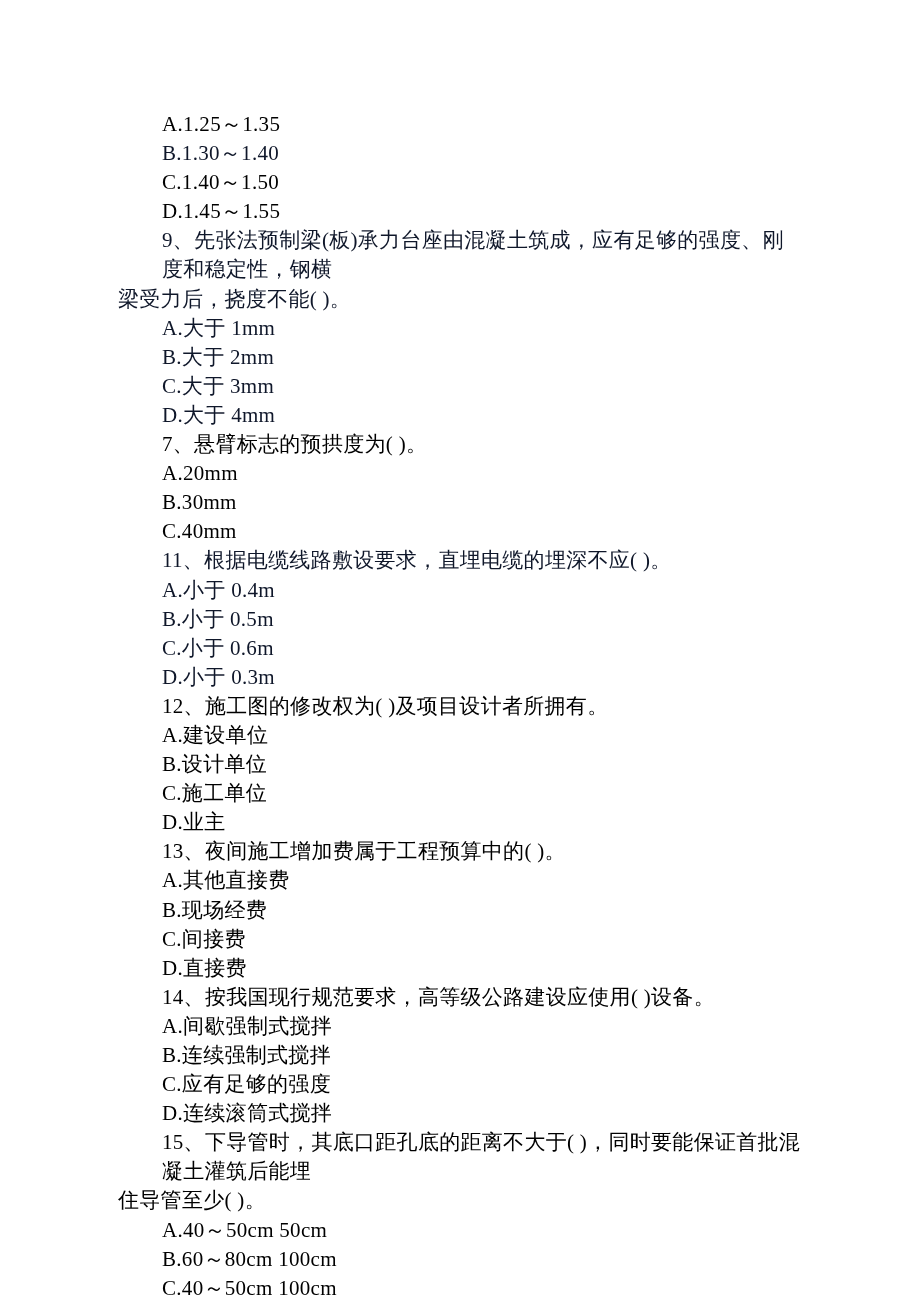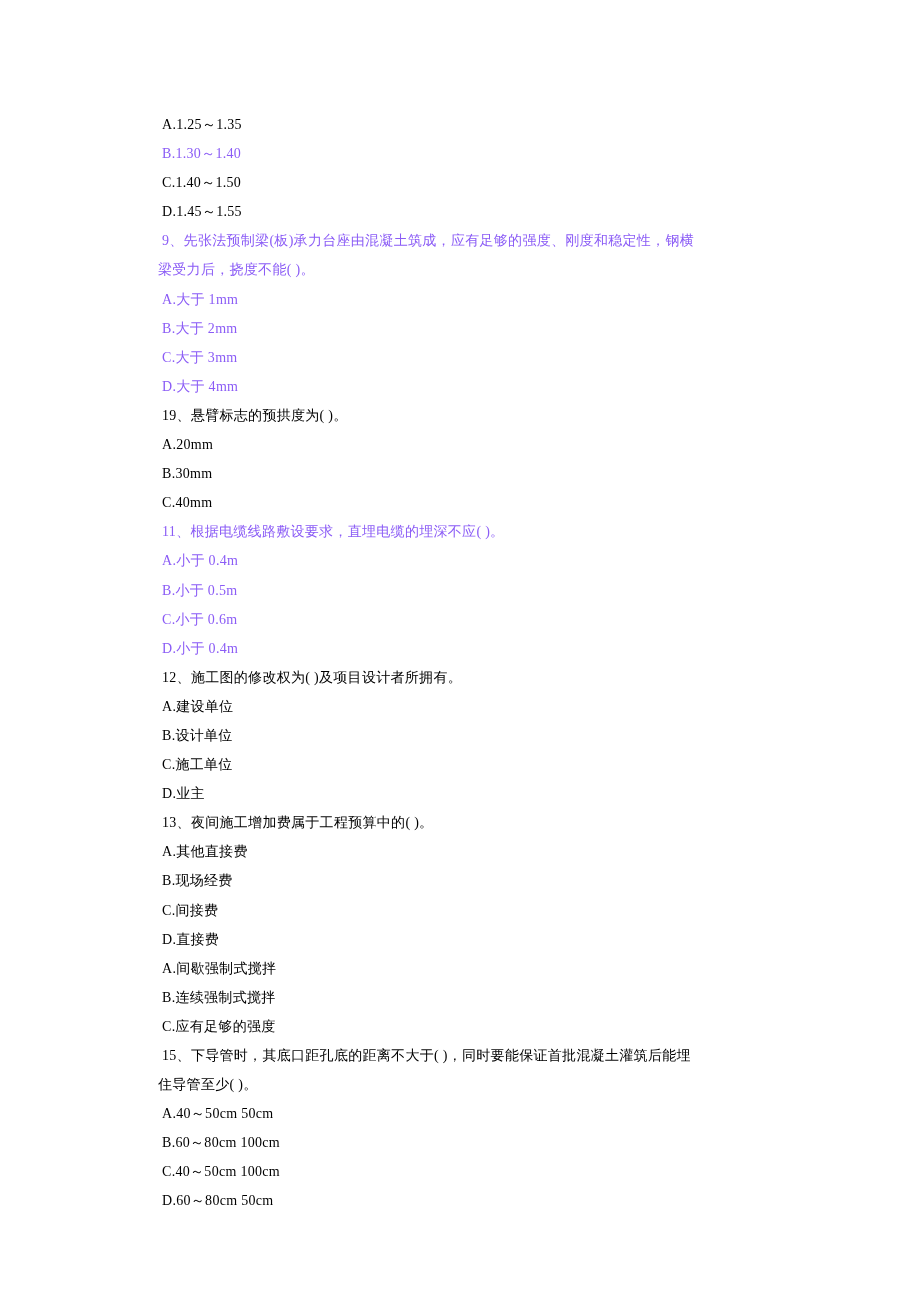--- a/index.html
+++ b/index.html
@@ -9,67 +9,69 @@
     font-family: "SimSun", "宋体", serif;
     width: 920px;
     min-height: 1302px;
   }
   .page {
     padding: 110px 118px 80px 118px;
     box-sizing: border-box;
     width: 920px;
   }
   .line {
-    font-size: 14px;
+    font-size: 21px;
     line-height: 29.1px;
     color: #000000;
     white-space: pre-wrap;
     letter-spacing: 0.3px;
   }
-  .red { color: #8b5cf6; }
+  .red { color: #0f172a; }
   .indent-1 { padding-left: 44px; }
-  .indent-0 { padding-left: 0px; margin-left: 40px; }
+  .indent-0 { padding-left: 0px; }
 </style>
 </head>
 <body>
 
 <div class="page">
   <div id="content">
       <div class="line indent-1">A.1.25～1.35</div>
       <div class="line red indent-1">B.1.30～1.40</div>
       <div class="line indent-1">C.1.40～1.50</div>
       <div class="line indent-1">D.1.45～1.55</div>
       <div class="line red indent-1">9、先张法预制梁(板)承力台座由混凝土筑成，应有足够的强度、刚度和稳定性，钢横</div>
       <div class="line red indent-0">梁受力后，挠度不能( )。</div>
       <div class="line red indent-1">A.大于 1mm</div>
       <div class="line red indent-1">B.大于 2mm</div>
       <div class="line red indent-1">C.大于 3mm</div>
       <div class="line red indent-1">D.大于 4mm</div>
-      <div class="line indent-1">19、悬臂标志的预拱度为( )。</div>
+      <div class="line indent-1">7、悬臂标志的预拱度为( )。</div>
       <div class="line indent-1">A.20mm</div>
       <div class="line indent-1">B.30mm</div>
       <div class="line indent-1">C.40mm</div>
       <div class="line red indent-1">11、根据电缆线路敷设要求，直埋电缆的埋深不应( )。</div>
       <div class="line red indent-1">A.小于 0.4m</div>
       <div class="line red indent-1">B.小于 0.5m</div>
       <div class="line red indent-1">C.小于 0.6m</div>
-      <div class="line red indent-1">D.小于 0.4m</div>
+      <div class="line red indent-1">D.小于 0.3m</div>
       <div class="line indent-1">12、施工图的修改权为( )及项目设计者所拥有。</div>
       <div class="line indent-1">A.建设单位</div>
       <div class="line indent-1">B.设计单位</div>
       <div class="line indent-1">C.施工单位</div>
       <div class="line indent-1">D.业主</div>
       <div class="line indent-1">13、夜间施工增加费属于工程预算中的( )。</div>
       <div class="line indent-1">A.其他直接费</div>
       <div class="line indent-1">B.现场经费</div>
       <div class="line indent-1">C.间接费</div>
       <div class="line indent-1">D.直接费</div>
+      <div class="line indent-1">14、按我国现行规范要求，高等级公路建设应使用( )设备。</div>
       <div class="line indent-1">A.间歇强制式搅拌</div>
       <div class="line indent-1">B.连续强制式搅拌</div>
       <div class="line indent-1">C.应有足够的强度</div>
+      <div class="line indent-1">D.连续滚筒式搅拌</div>
       <div class="line indent-1">15、下导管时，其底口距孔底的距离不大于( )，同时要能保证首批混凝土灌筑后能埋</div>
       <div class="line indent-0">住导管至少( )。</div>
       <div class="line indent-1">A.40～50cm 50cm</div>
       <div class="line indent-1">B.60～80cm 100cm</div>
       <div class="line indent-1">C.40～50cm 100cm</div>
       <div class="line indent-1">D.60～80cm 50cm</div>
     </div>
 </div>
 
 </body></html>

